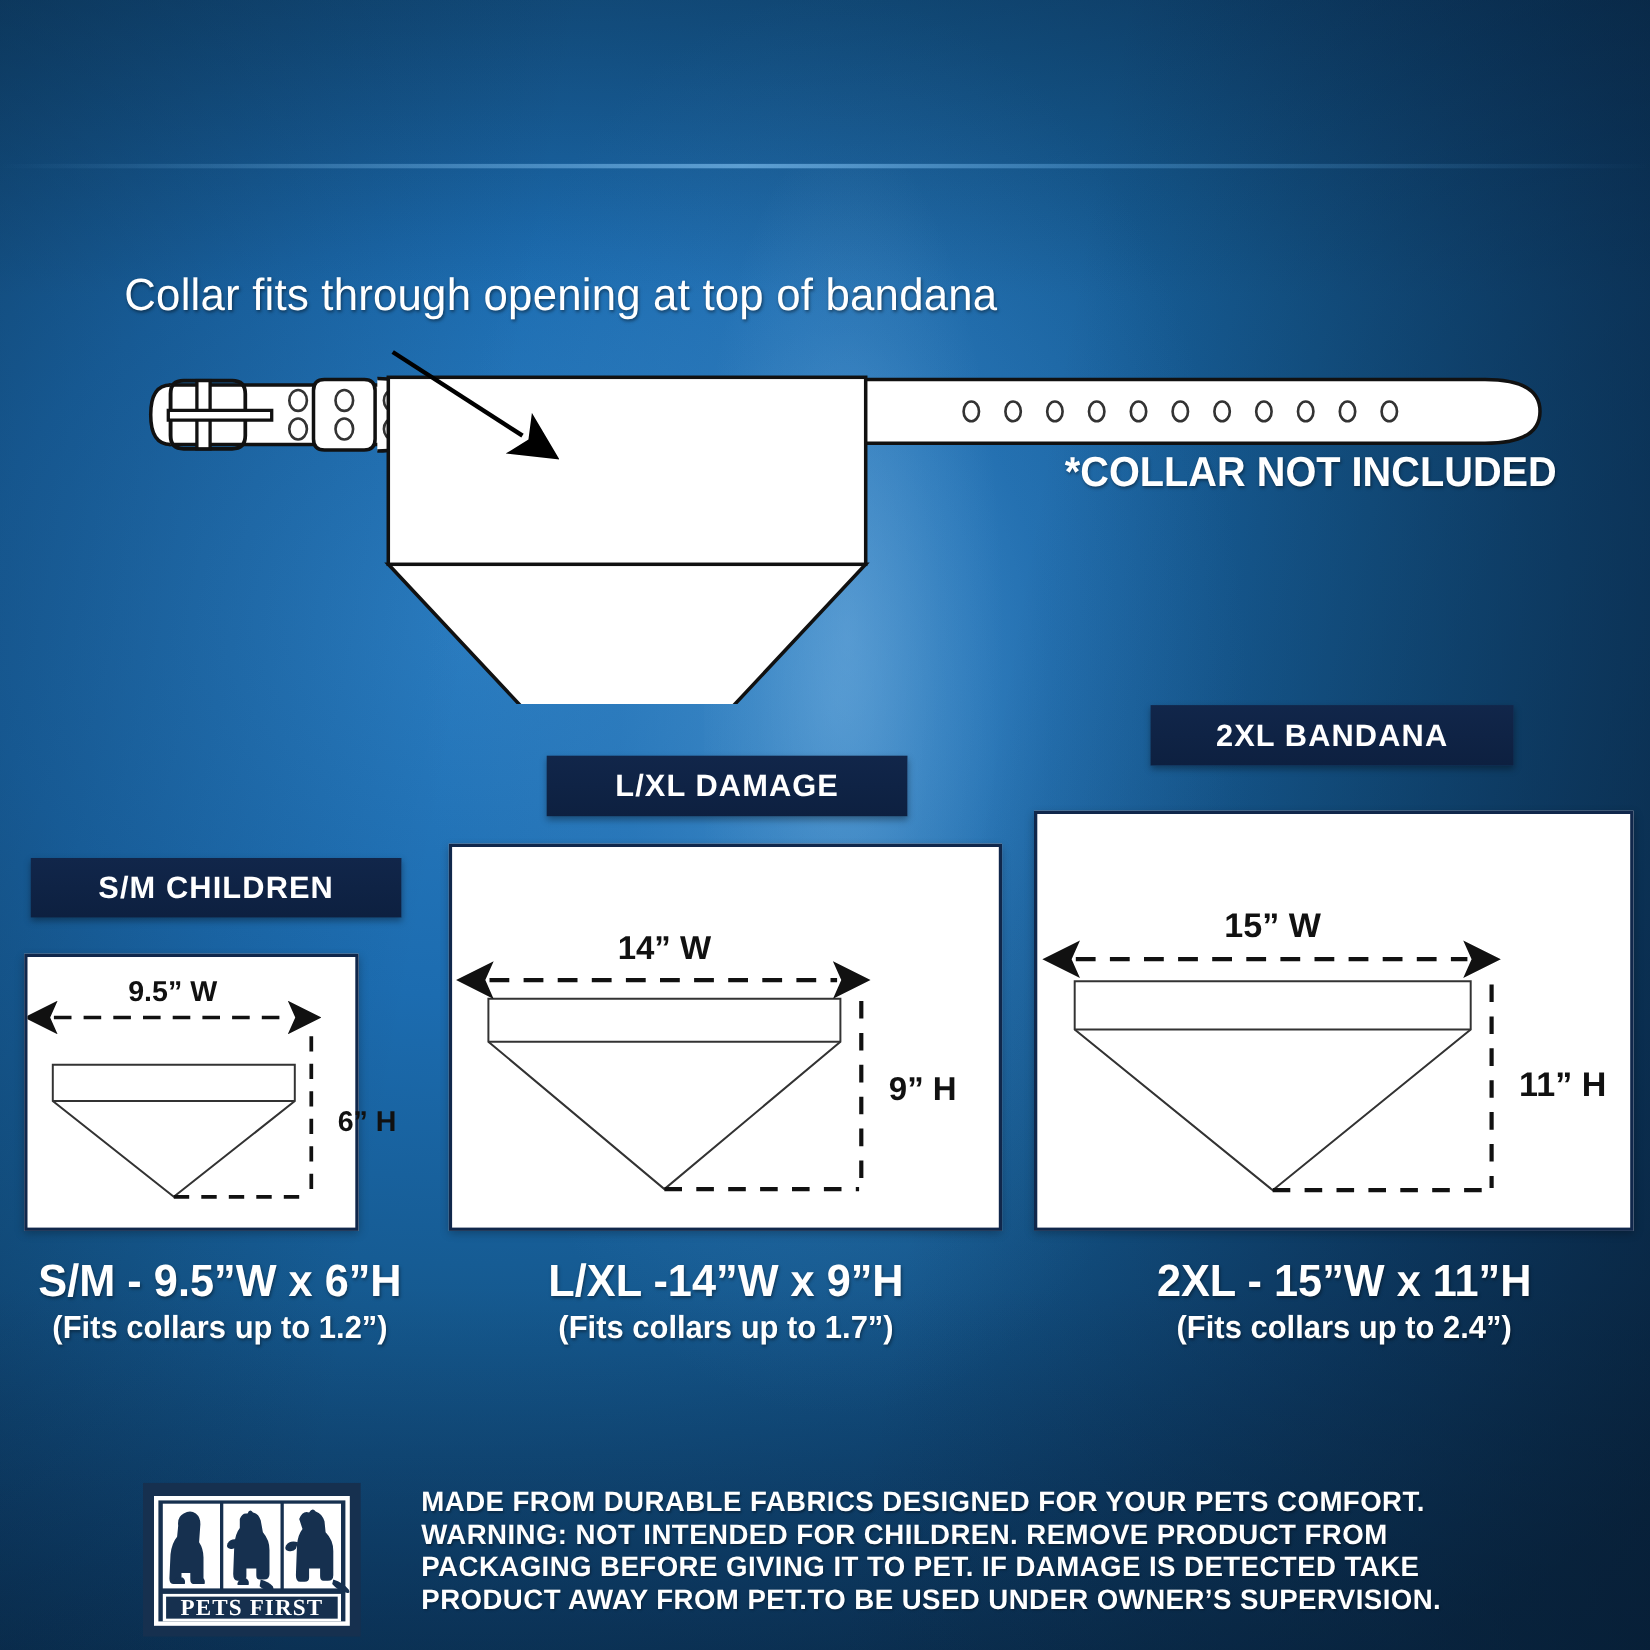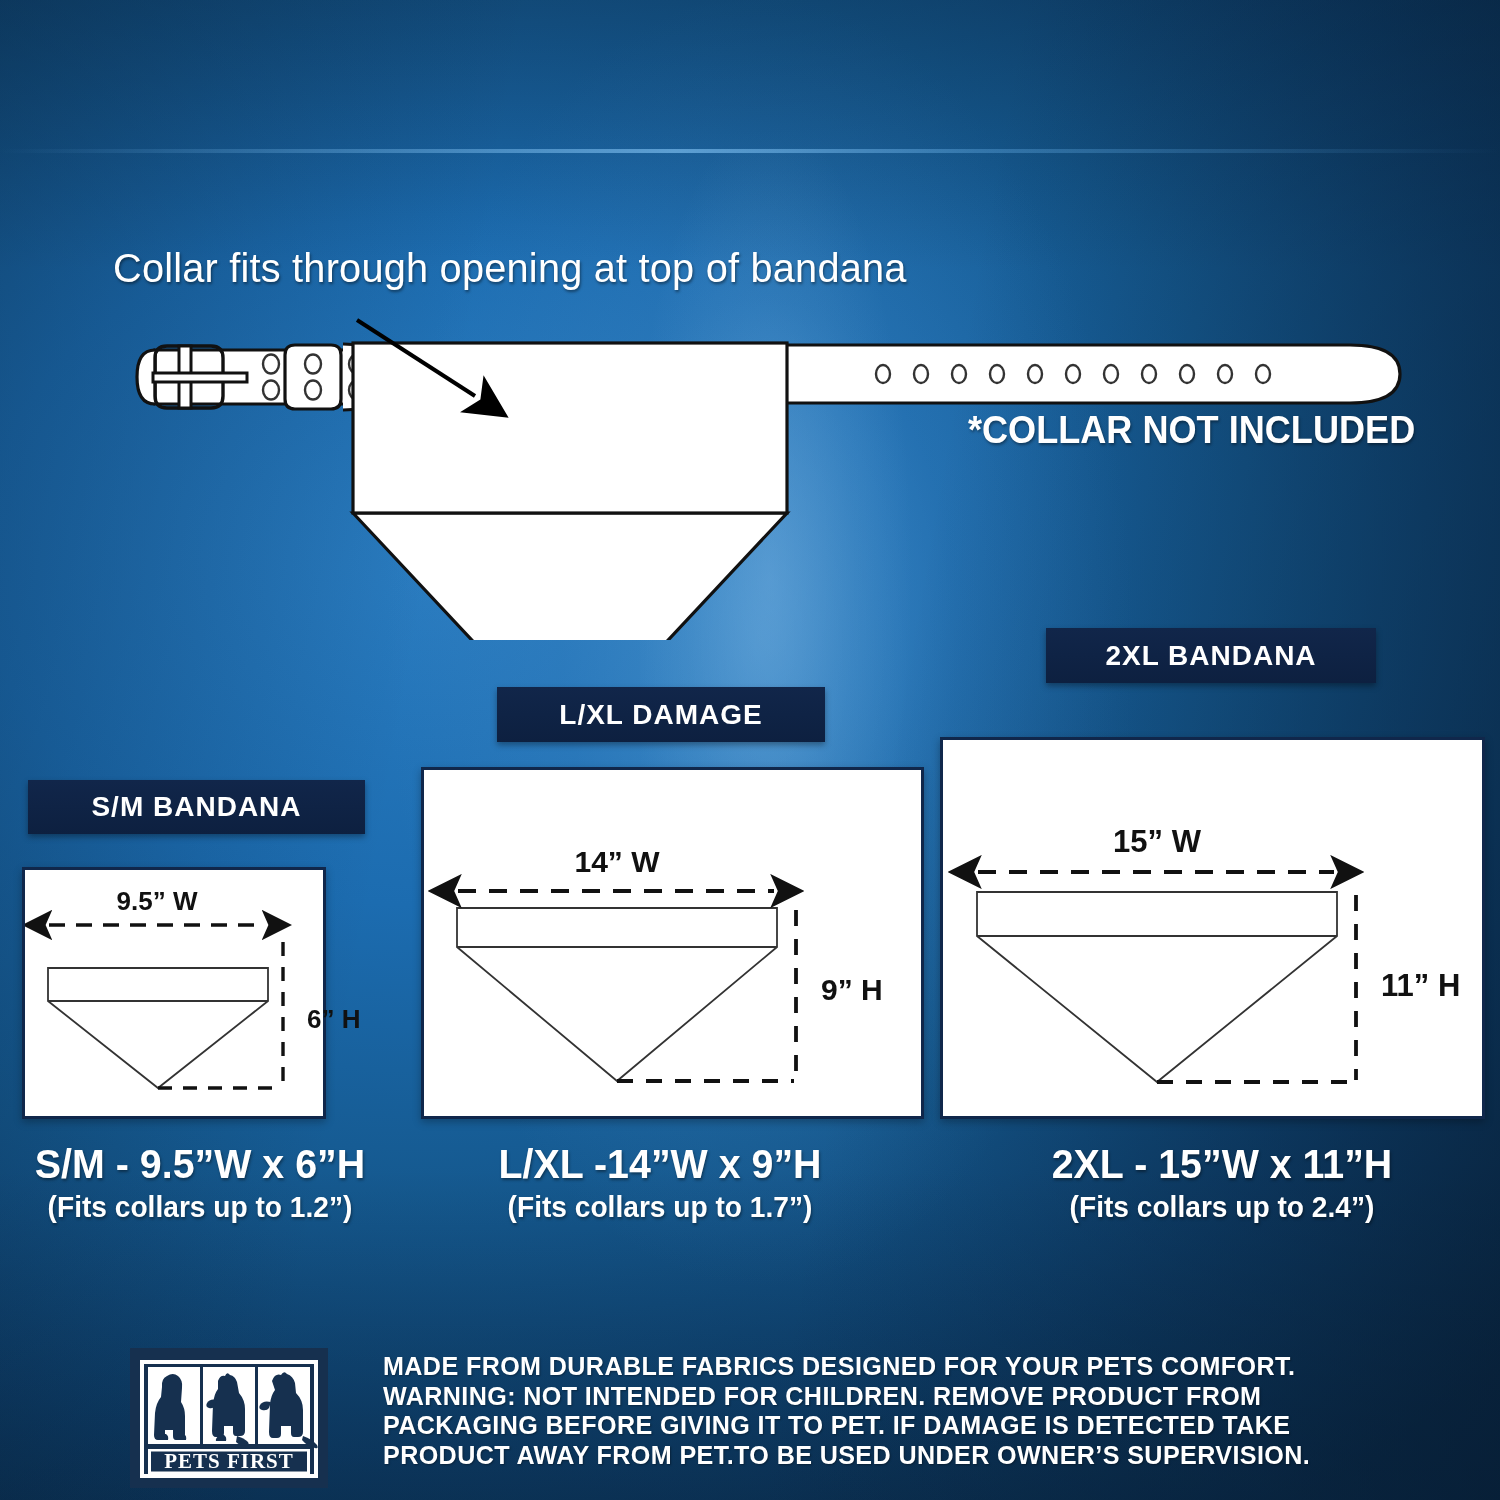--- a/index.html
+++ b/index.html
@@ -194,21 +194,21 @@
     <g>
       <path d="M258,213 L475,445 L692,213 Z" fill="#ffffff" stroke="#111111" stroke-width="3.2"></path>
       <rect x="258" y="43" width="434" height="170" fill="#ffffff" stroke="#111111" stroke-width="3.2"></rect>
     </g>
 
     <path d="M262,20 L380,96" stroke="#000" stroke-width="4" fill="none" marker-end="url(#arrowheadBig)"></path>
   </svg>
 
   <div class="size-card">
     <div class="size-badge" style="left:28px; top:780px; width:337px; height:54px; font-size:28px;">
-      <span>S/M BANDANA</span>
+      <span>S/M CHILDREN</span>
     </div>
 
     <div class="size-box" style="left:22px; top:867px; width:304px; height:252px;">
       <svg class="diagram" width="348" height="246" viewBox="0 0 348 246">
         <defs>
           <marker id="ahL1" markerWidth="9" markerHeight="9" refX="8" refY="4.5" orient="auto">
             <path d="M9,0 L0,4.5 L9,9 L7,4.5 Z" fill="#111"></path>
           </marker>
           <marker id="ahR1" markerWidth="9" markerHeight="9" refX="1" refY="4.5" orient="auto">
             <path d="M0,0 L9,4.5 L0,9 L2,4.5 Z" fill="#111"></path>
@@ -229,21 +229,21 @@
 
     <div class="caption-main" style="left:0px; top:1141px; width:400px;">S/M - 9.5”W x 6”H</div>
     <div class="caption-sub" style="left:0px; top:1191px; width:400px;">(Fits collars up to 1.2”)</div>
   </div>
 
   <div class="size-card">
     <div class="size-badge" style="left:497px; top:687px; width:328px; height:55px; font-size:28px;">
       <span>L/XL DAMAGE</span>
     </div>
 
-    <div class="size-box" style="left:408px; top:767px; width:503px; height:352px;margin-left:13px;">
+    <div class="size-box" style="left:408px; top:767px; width:503px; height:352px;">
       <svg class="diagram" width="497" height="346" viewBox="0 0 497 346">
         <defs>
           <marker id="ahL2" markerWidth="9" markerHeight="9" refX="8" refY="4.5" orient="auto">
             <path d="M9,0 L0,4.5 L9,9 L7,4.5 Z" fill="#111"></path>
           </marker>
           <marker id="ahR2" markerWidth="9" markerHeight="9" refX="1" refY="4.5" orient="auto">
             <path d="M0,0 L9,4.5 L0,9 L2,4.5 Z" fill="#111"></path>
           </marker>
         </defs>
         <path d="M33,138 L33,177 L193,311 L353,177 L353,138 Z" fill="#fff" stroke="#333" stroke-width="1.8"></path>
@@ -254,21 +254,21 @@
         <text x="193" y="102" font-family="Liberation Sans, sans-serif" font-size="30" font-weight="bold" fill="#111" text-anchor="middle">14” W</text>
         <text x="397" y="230" font-family="Liberation Sans, sans-serif" font-size="30" font-weight="bold" fill="#111">9” H</text>
       </svg>
     </div>
 
     <div class="caption-main" style="left:460px; top:1141px; width:400px;">L/XL -14”W x 9”H</div>
     <div class="caption-sub" style="left:460px; top:1191px; width:400px;">(Fits collars up to 1.7”)</div>
   </div>
 
   <div class="size-card">
-    <div class="size-badge" style="left:1046px; top:628px; width:330px; height:55px; font-size:28px;">
+    <div class="size-badge" style="left:1046px; top:641px; width:330px; height:55px; font-size:28px;">
       <span>2XL BANDANA</span>
     </div>
 
     <div class="size-box" style="left:940px; top:737px; width:545px; height:382px;">
       <svg class="diagram" width="539" height="376" viewBox="0 0 539 376">
         <defs>
           <marker id="ahL3" markerWidth="9" markerHeight="9" refX="8" refY="4.5" orient="auto">
             <path d="M9,0 L0,4.5 L9,9 L7,4.5 Z" fill="#111"></path>
           </marker>
           <marker id="ahR3" markerWidth="9" markerHeight="9" refX="1" refY="4.5" orient="auto">

